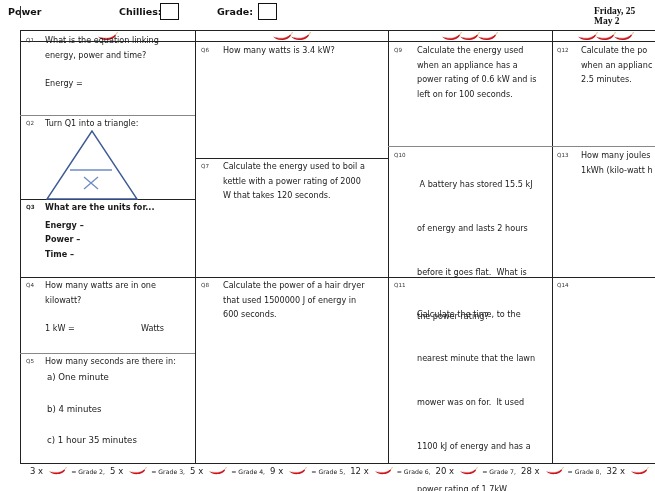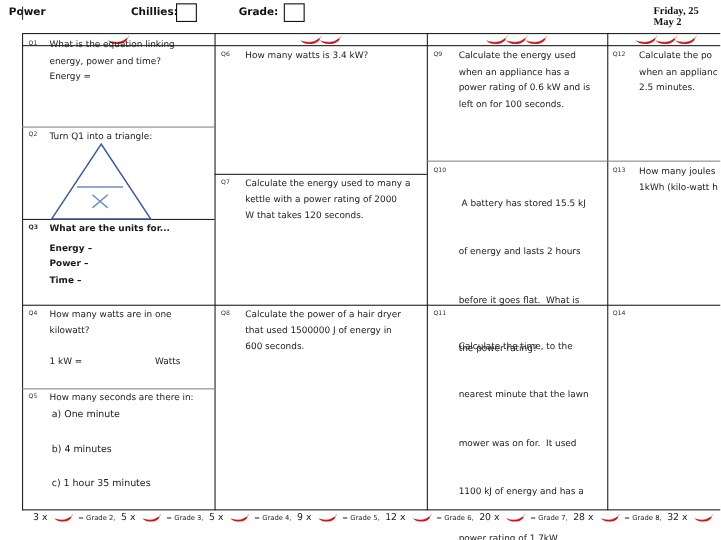--- a/index.html
+++ b/index.html
@@ -96,21 +96,21 @@
   <svg class="chili">
       <use href="#chili-sym"></use>
     </svg>
 </div>
 
 <div class="cell" style="left:20px;top:32px;width:175px;height:73px;">
   <span class="qn" style="left:6px;top:1px;">Q1</span>
   <div class="qt" style="left:25px;top:1px;">
     <span class="sub">What is the equation linking</span>
     <span class="sub">energy, power and time?</span>
-    <span class="sub" style="">Energy =</span>
+    <span class="sub" style="margin-top:14px;">Energy =</span>
   </div>
 </div>
 
 <div class="cell" style="left:20px;top:116px;width:175px;height:83px;">
   <span class="qn" style="left:6px;top:0px;">Q2</span>
   <span class="qt" style="left:25px;top:0px;">Turn Q1 into a triangle:</span>
   <svg style="position:absolute;left:26px;top:14px;" width="96" height="70" viewBox="0 0 96 70">
     <polygon points="46,1 1,69 91,69" fill="none" stroke="#3d5a96" stroke-width="1.4"></polygon>
     <line x1="24" y1="40" x2="66" y2="40" stroke="#6f8cc4" stroke-width="1.4"></line>
     <line x1="38" y1="47" x2="52" y2="59" stroke="#6f8cc4" stroke-width="1.3"></line>
@@ -151,21 +151,21 @@
 </div>
 
 <div class="cell" style="left:195px;top:42px;width:193px;height:116px;">
   <span class="qn" style="left:6px;top:1px;">Q6</span>
   <span class="qt" style="left:28px;top:1px;">How many watts is 3.4 kW?</span>
 </div>
 
 <div class="cell" style="left:195px;top:159px;width:193px;height:118px;">
   <span class="qn" style="left:6px;top:0px;">Q7</span>
   <div class="qt" style="left:28px;top:0px;">
-    <span class="sub">Calculate the energy used to many a</span>
+    <span class="sub">Calculate the energy used to boil a</span>
     <span class="sub">kettle with a power rating of 2000</span>
     <span class="sub">W that takes 120 seconds.</span>
   </div>
 </div>
 
 <div class="cell" style="left:195px;top:278px;width:193px;height:185px;">
   <span class="qn" style="left:6px;top:0px;">Q8</span>
   <div class="qt" style="left:28px;top:0px;">
     <span class="sub">Calculate the power of a hair dryer</span>
     <span class="sub">that used 1500000 J of energy in</span>

